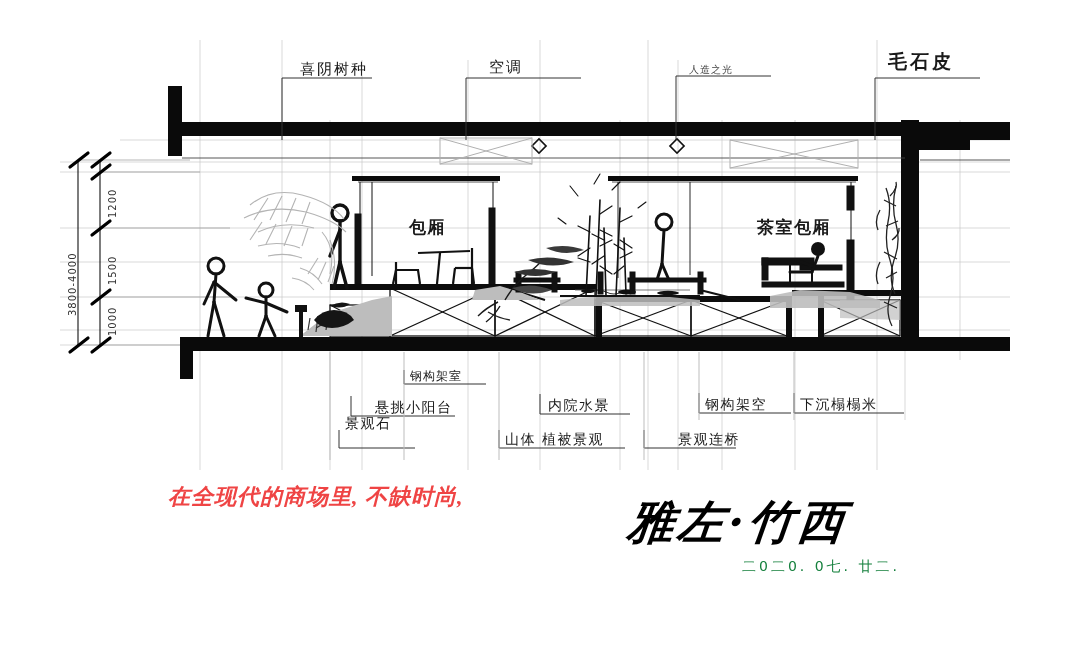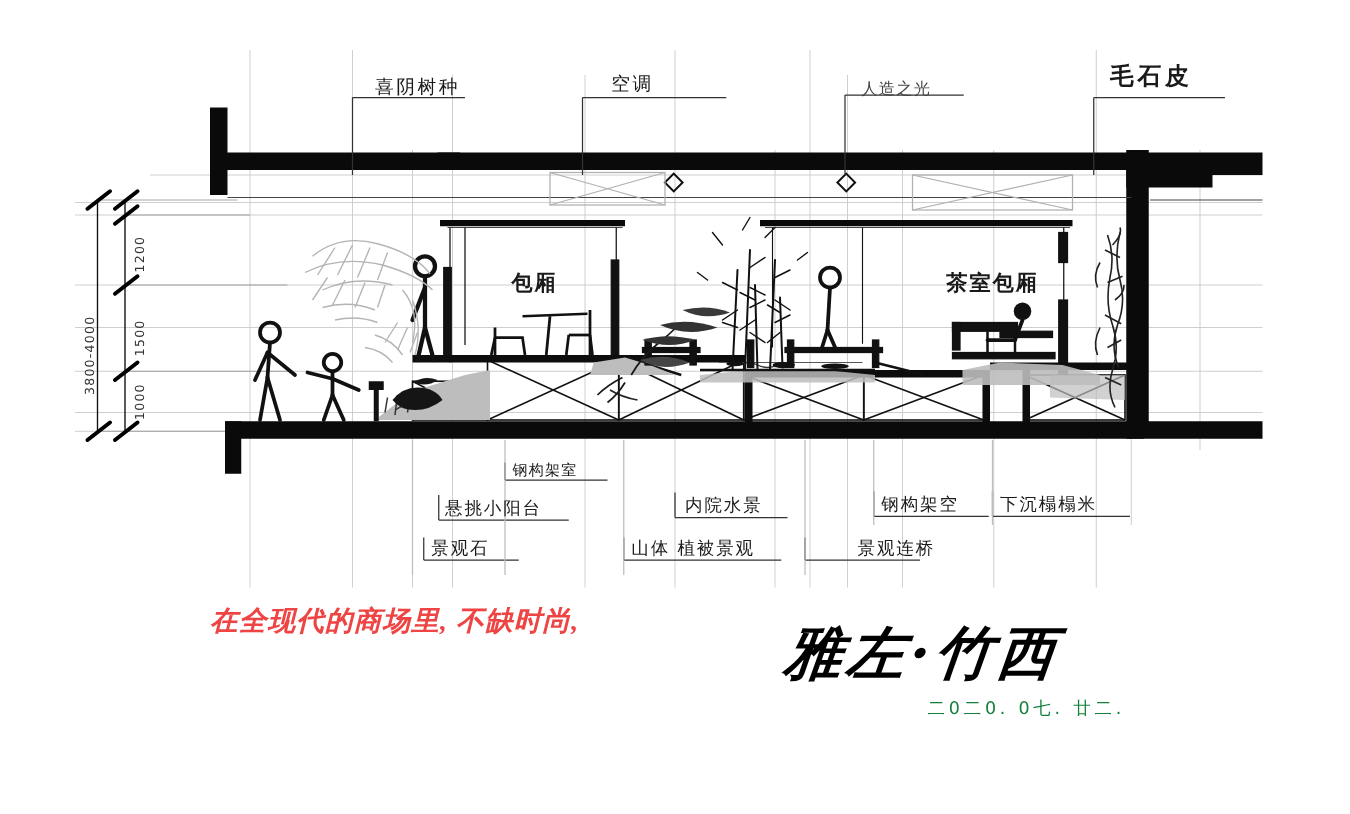--- a/index.html
+++ b/index.html
@@ -20,21 +20,21 @@
   
   .lbl{
     position:absolute;
     font-family:"DejaVu Sans","Liberation Sans",sans-serif;
     color:#1a1a1a;
     white-space:nowrap;
     line-height:1;
     pointer-events:none;
   }
   .lbl-top{font-size:15px;letter-spacing:2px;font-weight:500;}
-  .lbl-top.small{font-size:13px;letter-spacing:1px;color:#444;text-align:right;}
+  .lbl-top.small{font-size:10px;letter-spacing:1px;color:#444;text-align:right;}
   .lbl-top.big{font-size:19px;letter-spacing:3px;font-weight:600;text-align:right;}
   .lbl-bottom{font-size:14px;letter-spacing:1.5px;font-weight:500;}
   .lbl-bottom.sm{font-size:12px;letter-spacing:1px;}
   .lbl-room{font-size:17px;letter-spacing:1.5px;font-weight:600;}
   .lbl-dim{
     font-size:10px;color:#333;letter-spacing:1px;
     transform-origin:0 0;
   }
   .lbl-dim.rot{transform:rotate(-90deg);}
 
@@ -408,25 +408,25 @@
 
   <div class="lbl lbl-top" style="left:300px;top:62px;">喜阴树种</div>
   <div class="lbl lbl-top" style="left:489px;top:60px;">空调</div>
   <div class="lbl lbl-top small" style="left:689px;top:65px;">人造之光</div>
   <div class="lbl lbl-top big" style="left:888px;top:52px;">毛石皮</div>
 
   <div class="lbl lbl-room" style="left:409px;top:219px;">包厢</div>
   <div class="lbl lbl-room" style="left:757px;top:219px;">茶室包厢</div>
 
   <div class="lbl lbl-bottom sm" style="left:410px;top:370px;">钢构架室</div>
-  <div class="lbl lbl-bottom" style="left:356px;top:400px;">悬挑小阳台</div>
-  <div class="lbl lbl-bottom" style="left:345px;top:432px;">景观石</div>
+  <div class="lbl lbl-bottom" style="left:375px;top:400px;">悬挑小阳台</div>
+  <div class="lbl lbl-bottom" style="left:345px;top:416px;">景观石</div>
   <div class="lbl lbl-bottom" style="left:548px;top:398px;">内院水景</div>
   <div class="lbl lbl-bottom" style="left:505px;top:432px;">山体 植被景观</div>
-  <div class="lbl lbl-bottom" style="left:686px;top:432px;">景观连桥</div>
+  <div class="lbl lbl-bottom" style="left:650px;top:432px;padding-left:28px;">景观连桥</div>
   <div class="lbl lbl-bottom" style="left:705px;top:397px;">钢构架空</div>
   <div class="lbl lbl-bottom" style="left:800px;top:397px;">下沉榻榻米</div>
 
   <div class="lbl lbl-dim rot" style="left:68px;top:316px;">3800-4000</div>
   <div class="lbl lbl-dim rot" style="left:108px;top:218px;">1200</div>
   <div class="lbl lbl-dim rot" style="left:108px;top:285px;">1500</div>
   <div class="lbl lbl-dim rot" style="left:108px;top:336px;">1000</div>
 
   <div id="note">
     <div class="nl nl1">在全现代的商场里, 不缺时尚,</div>

